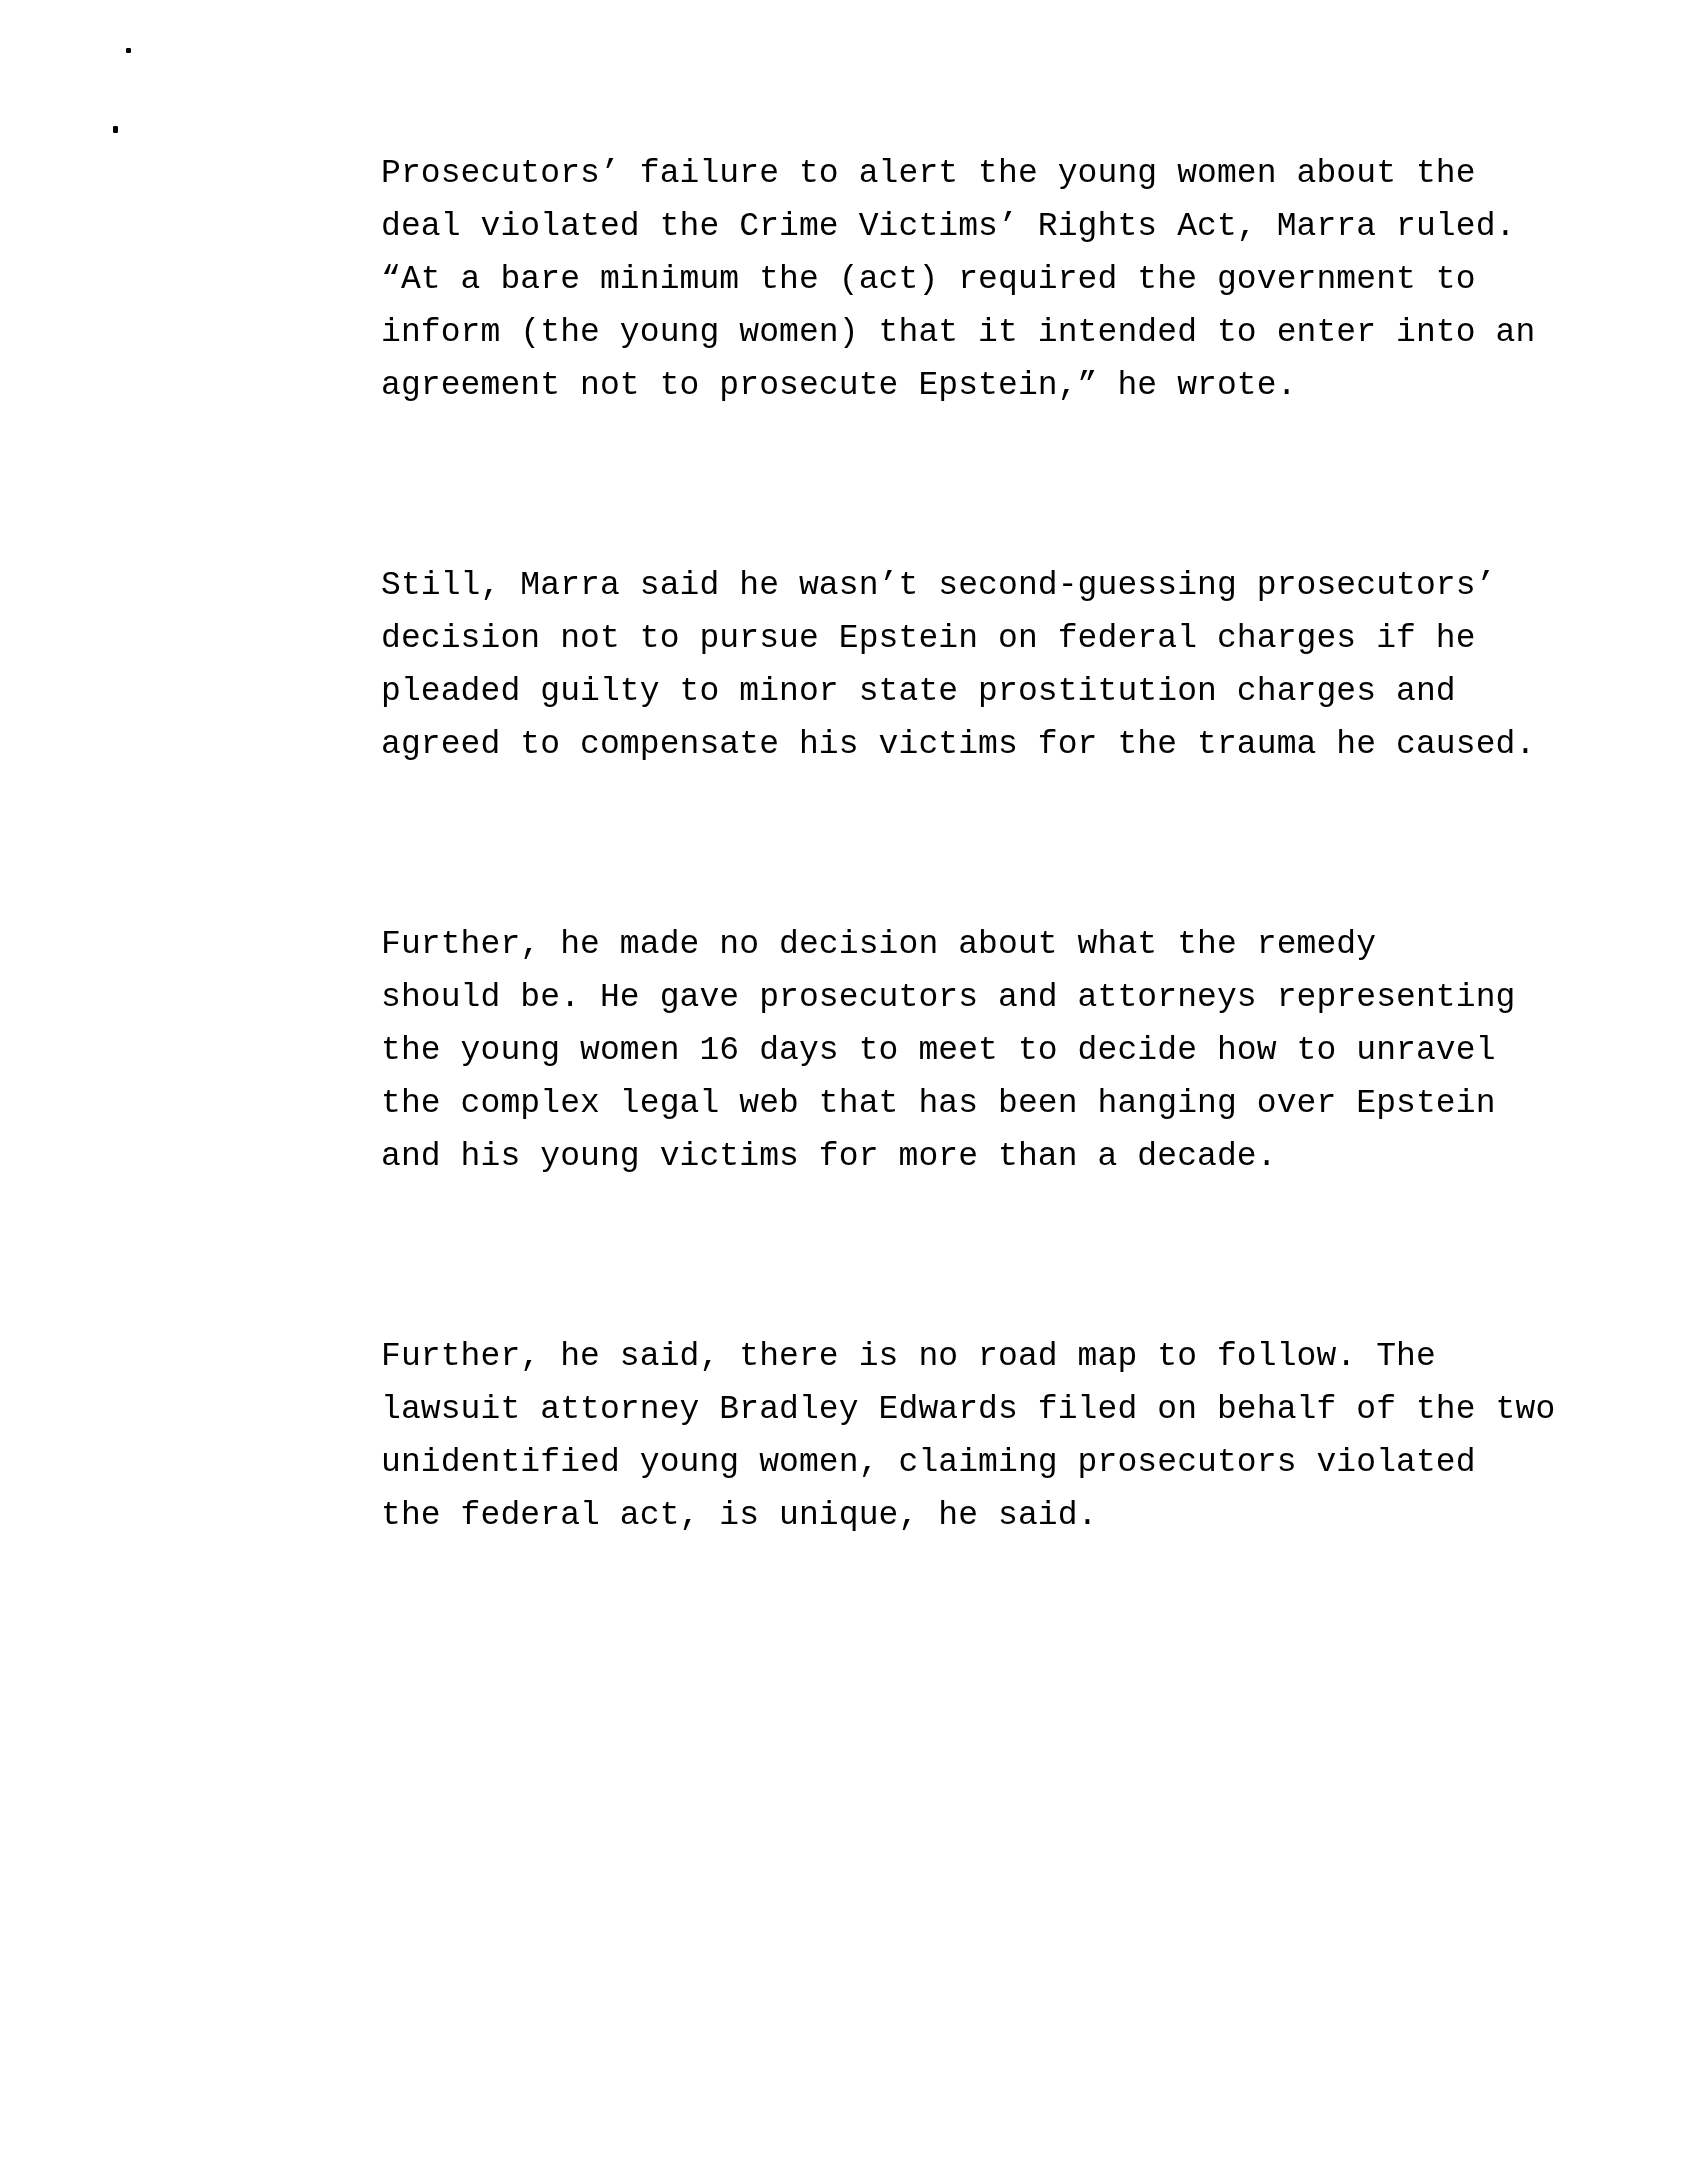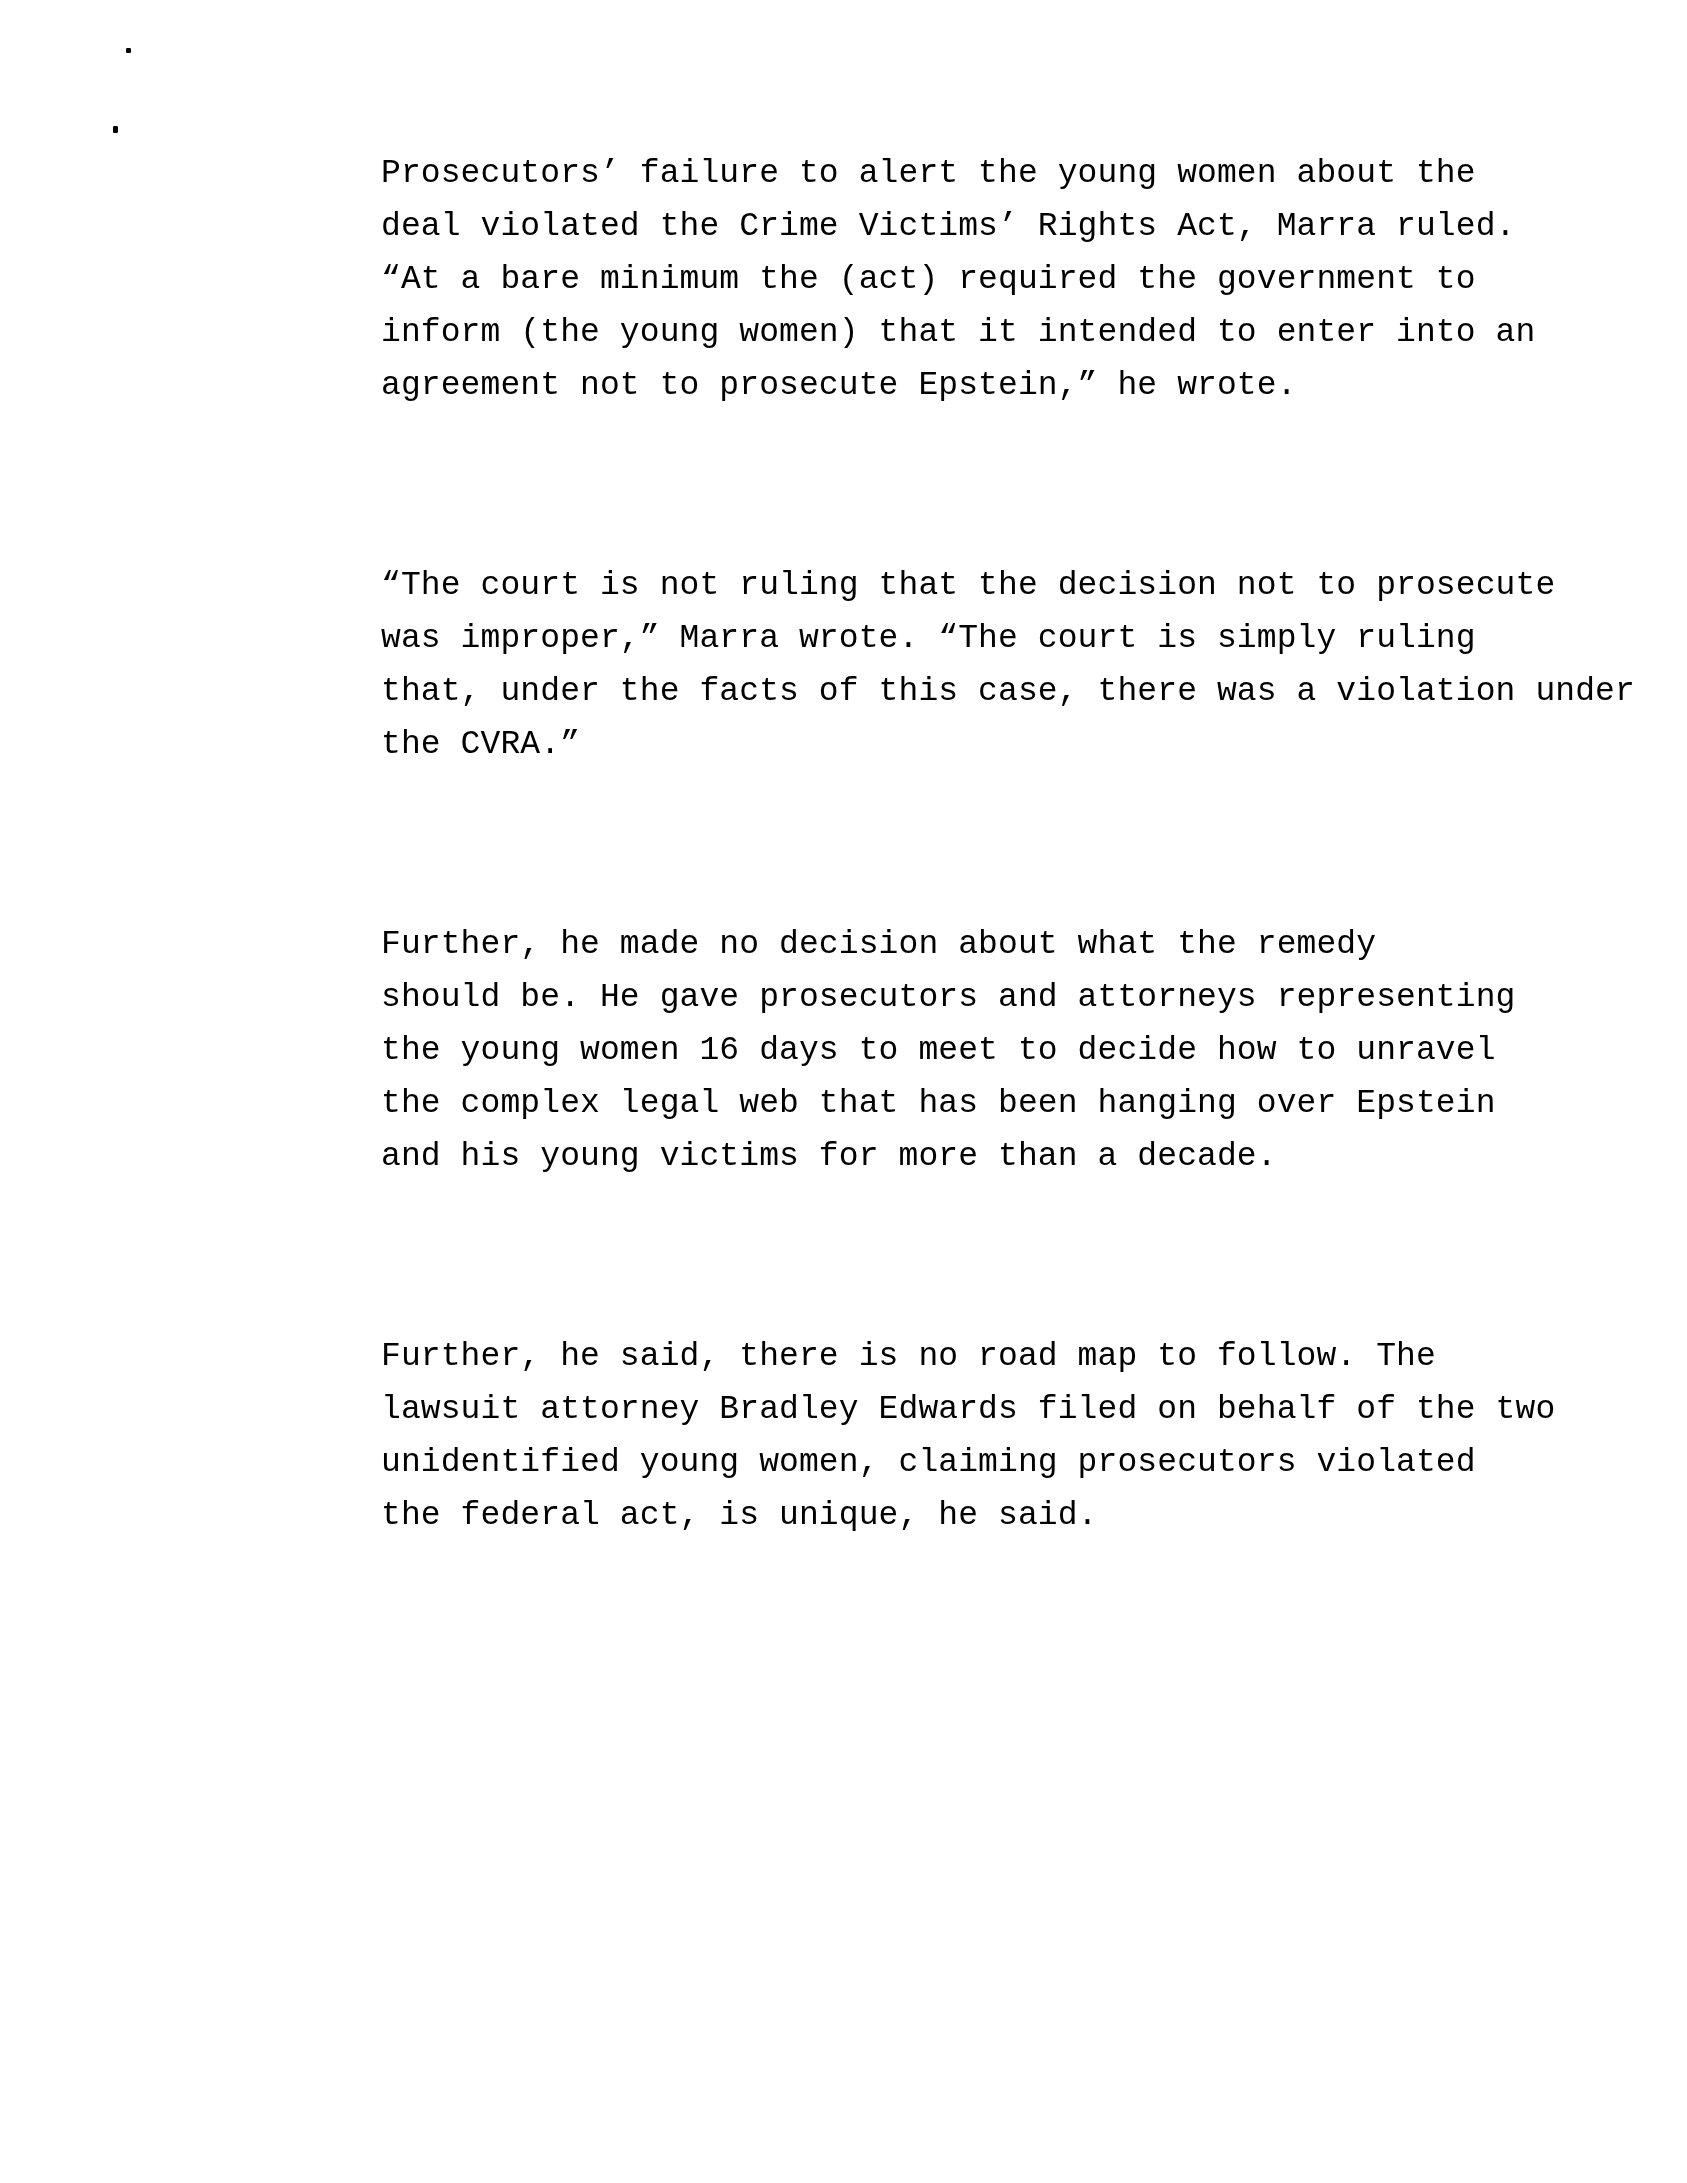--- a/index.html
+++ b/index.html
@@ -43,24 +43,24 @@
 
   <div class="speck speck-1"></div>
   <div class="speck speck-2"></div>
 
   <div class="article">
     <p>Prosecutors’ failure to alert the young women about the
 deal violated the Crime Victims’ Rights Act, Marra ruled.
 “At a bare minimum the (act) required the government to
 inform (the young women) that it intended to enter into an
 agreement not to prosecute Epstein,” he wrote.</p>
-    <p>“The court is not ruling that the decision not to prosecute
-was improper,” Marra wrote. “The court is simply ruling
-that, under the facts of this case, there was a violation under
-the CVRA.”</p>
+    <p>Still, Marra said he wasn’t second-guessing prosecutors’
+decision not to pursue Epstein on federal charges if he
+pleaded guilty to minor state prostitution charges and
+agreed to compensate his victims for the trauma he caused.</p>
     <p>Further, he made no decision about what the remedy
 should be. He gave prosecutors and attorneys representing
 the young women 16 days to meet to decide how to unravel
 the complex legal web that has been hanging over Epstein
 and his young victims for more than a decade.</p>
     <p>Further, he said, there is no road map to follow. The
 lawsuit attorney Bradley Edwards filed on behalf of the two
 unidentified young women, claiming prosecutors violated
 the federal act, is unique, he said.</p>
     

